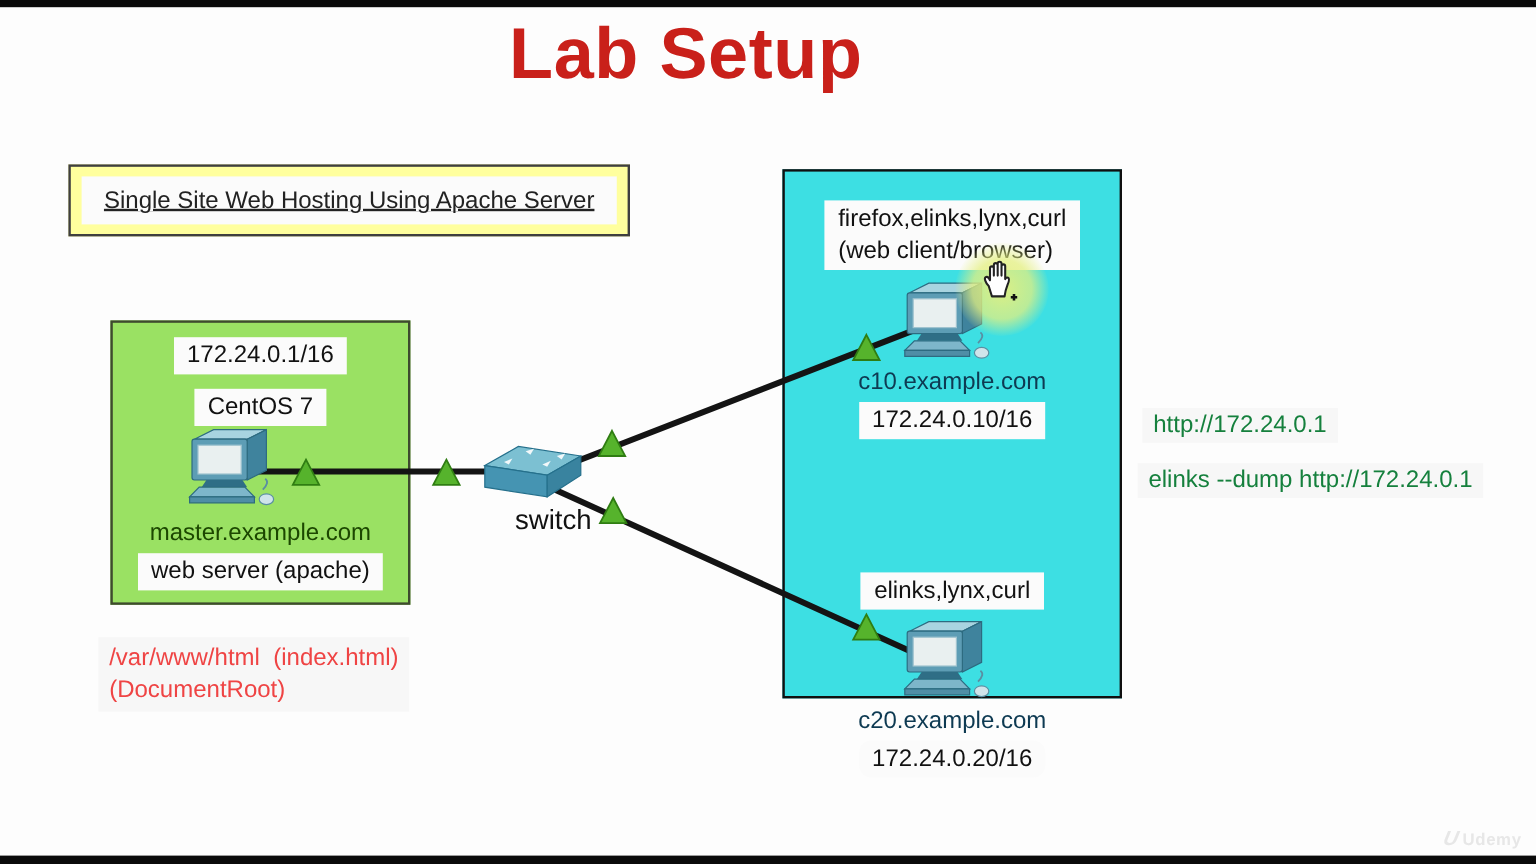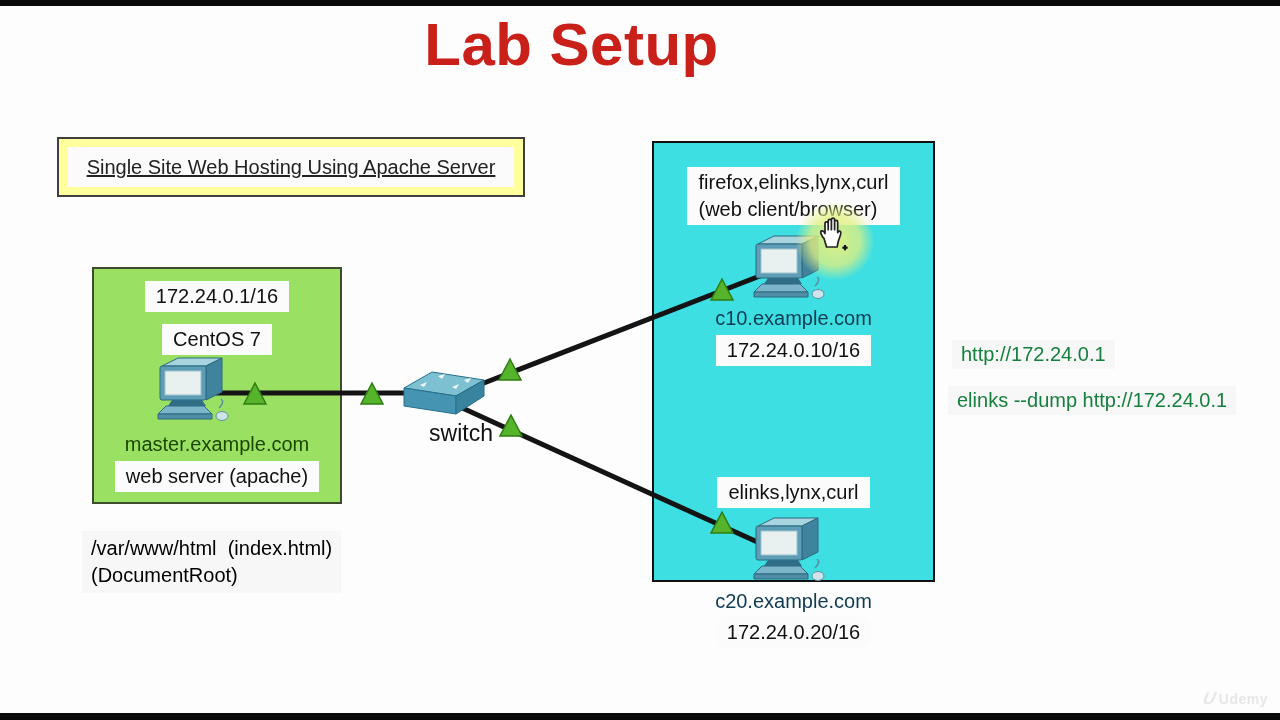--- a/index.html
+++ b/index.html
@@ -70,21 +70,21 @@
   .conn-layer{position:absolute;left:0;top:0;z-index:5;pointer-events:none;}
   .link-line{stroke:var(--line-black);stroke-width:5;stroke-linecap:round;}
   .tri{fill:var(--triangle-green);stroke:#2f7d12;stroke-width:1.5;}
 
   .cmd-text{
     position:absolute;background:#f7f7f7;padding:3px 9px;
     font-size:20px;color:#15803d;white-space:nowrap;z-index:2;
   }
   .path-block{
     position:absolute;background:#f7f7f7;padding:4px 9px;
-    font-size:20px;line-height:27px;color:#000000;z-index:2;
+    font-size:20px;line-height:27px;color:#ef4444;z-index:2;
   }
   .path-block div{white-space:pre;}
 
   .cursor-highlight{
     position:absolute;left:796px;top:202px;width:78px;height:78px;border-radius:50%;
     background:radial-gradient(circle, rgba(228,240,128,0.95) 0%, rgba(228,240,128,0.75) 45%, rgba(228,240,128,0) 72%);
     z-index:9;pointer-events:none;
   }
   .hand-cursor{position:absolute;left:817px;top:215px;z-index:10;pointer-events:none;}
 

